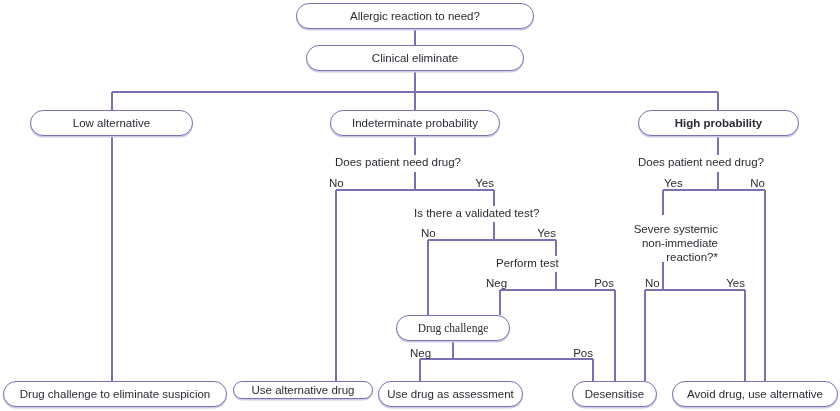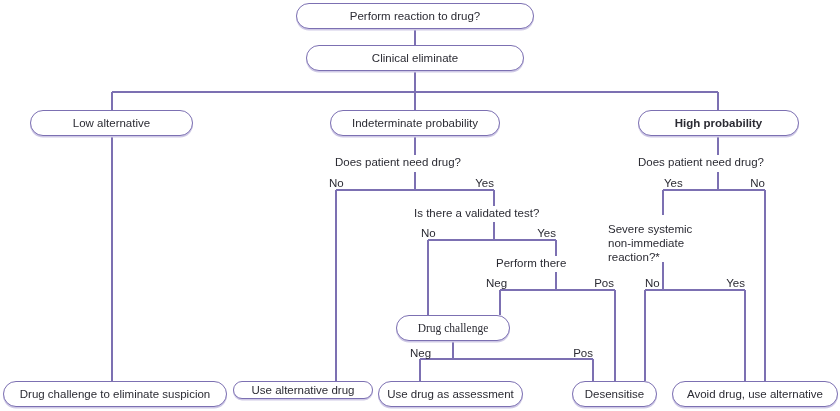--- a/index.html
+++ b/index.html
@@ -42,21 +42,21 @@
   }
   .label {
     position: absolute;
     color: #2b2b33;
     font-size: 11.5px;
     line-height: 1.22;
     white-space: nowrap;
   }
   .label.multiline {
     white-space: normal;
-    text-align: left;
+    text-align: right;
   }
 </style>
 </head>
 <body>
 
 <div id="canvas">
 
   <svg class="connectors" viewBox="0 0 840 411" xmlns="http://www.w3.org/2000/svg">
     <g stroke="#7c70b2" stroke-width="1.2" fill="none" shape-rendering="crispEdges">
 
@@ -104,21 +104,21 @@
       <path d="M765,190 L765,381"></path>
 
       <path d="M663,262 L663,290"></path>
 
       <path d="M645,290 L745,290"></path>
       <path d="M645,290 L645,381"></path>
       <path d="M745,290 L745,381"></path>
     </g>
   </svg>
 
-  <div class="node" style="left:296px; top:3px; width:238px; height:26px;">Perform reaction to drug?</div>
+  <div class="node" style="left:296px; top:3px; width:238px; height:26px;">Allergic reaction to need?</div>
 
   <div class="node" style="left:306px; top:45px; width:218px; height:26px;">Clinical eliminate</div>
 
   <div class="node" style="left:30px; top:110px; width:163px; height:26px;">Low alternative</div>
 
   <div class="node" style="left:330px; top:110px; width:170px; height:26px;">Indeterminate probability</div>
 
   <div class="node" style="left:638px; top:110px; width:161px; height:26px;font-weight:bold;">High probability</div>
 
   <div class="node" style="left:396px; top:315px; width:114px; height:26px;font-family:Liberation Serif, serif;">Drug challenge</div>
@@ -130,21 +130,21 @@
   <div class="node" style="left:378px; top:381px; width:145px; height:26px;">Use drug as assessment</div>
 
   <div class="node" style="left:572px; top:381px; width:85px; height:26px;">Desensitise</div>
 
   <div class="node" style="left:672px; top:381px; width:166px; height:26px;">Avoid drug, use alternative</div>
 
   <div class="label" style="left:335px; top:155px; width:160px;">Does patient need drug?</div>
 
   <div class="label" style="left:414px; top:206px; width:160px;">Is there a validated test?</div>
 
-  <div class="label" style="left:496px; top:256px; width:120px;">Perform there</div>
+  <div class="label" style="left:496px; top:256px; width:120px;">Perform test</div>
 
   <div class="label" style="left:638px; top:155px; width:160px;">Does patient need drug?</div>
 
   <div class="label multiline" style="left:608px; top:222px; width:110px;">Severe systemic non-immediate reaction?*</div>
 
   <div class="label" style="left:329px; top:176px; width:24px; text-align:left;">No</div>
 
   <div class="label" style="left:466px; top:176px; width:28px; text-align:right;">Yes</div>
 
   <div class="label" style="left:421px; top:226px; width:24px; text-align:left;">No</div>

